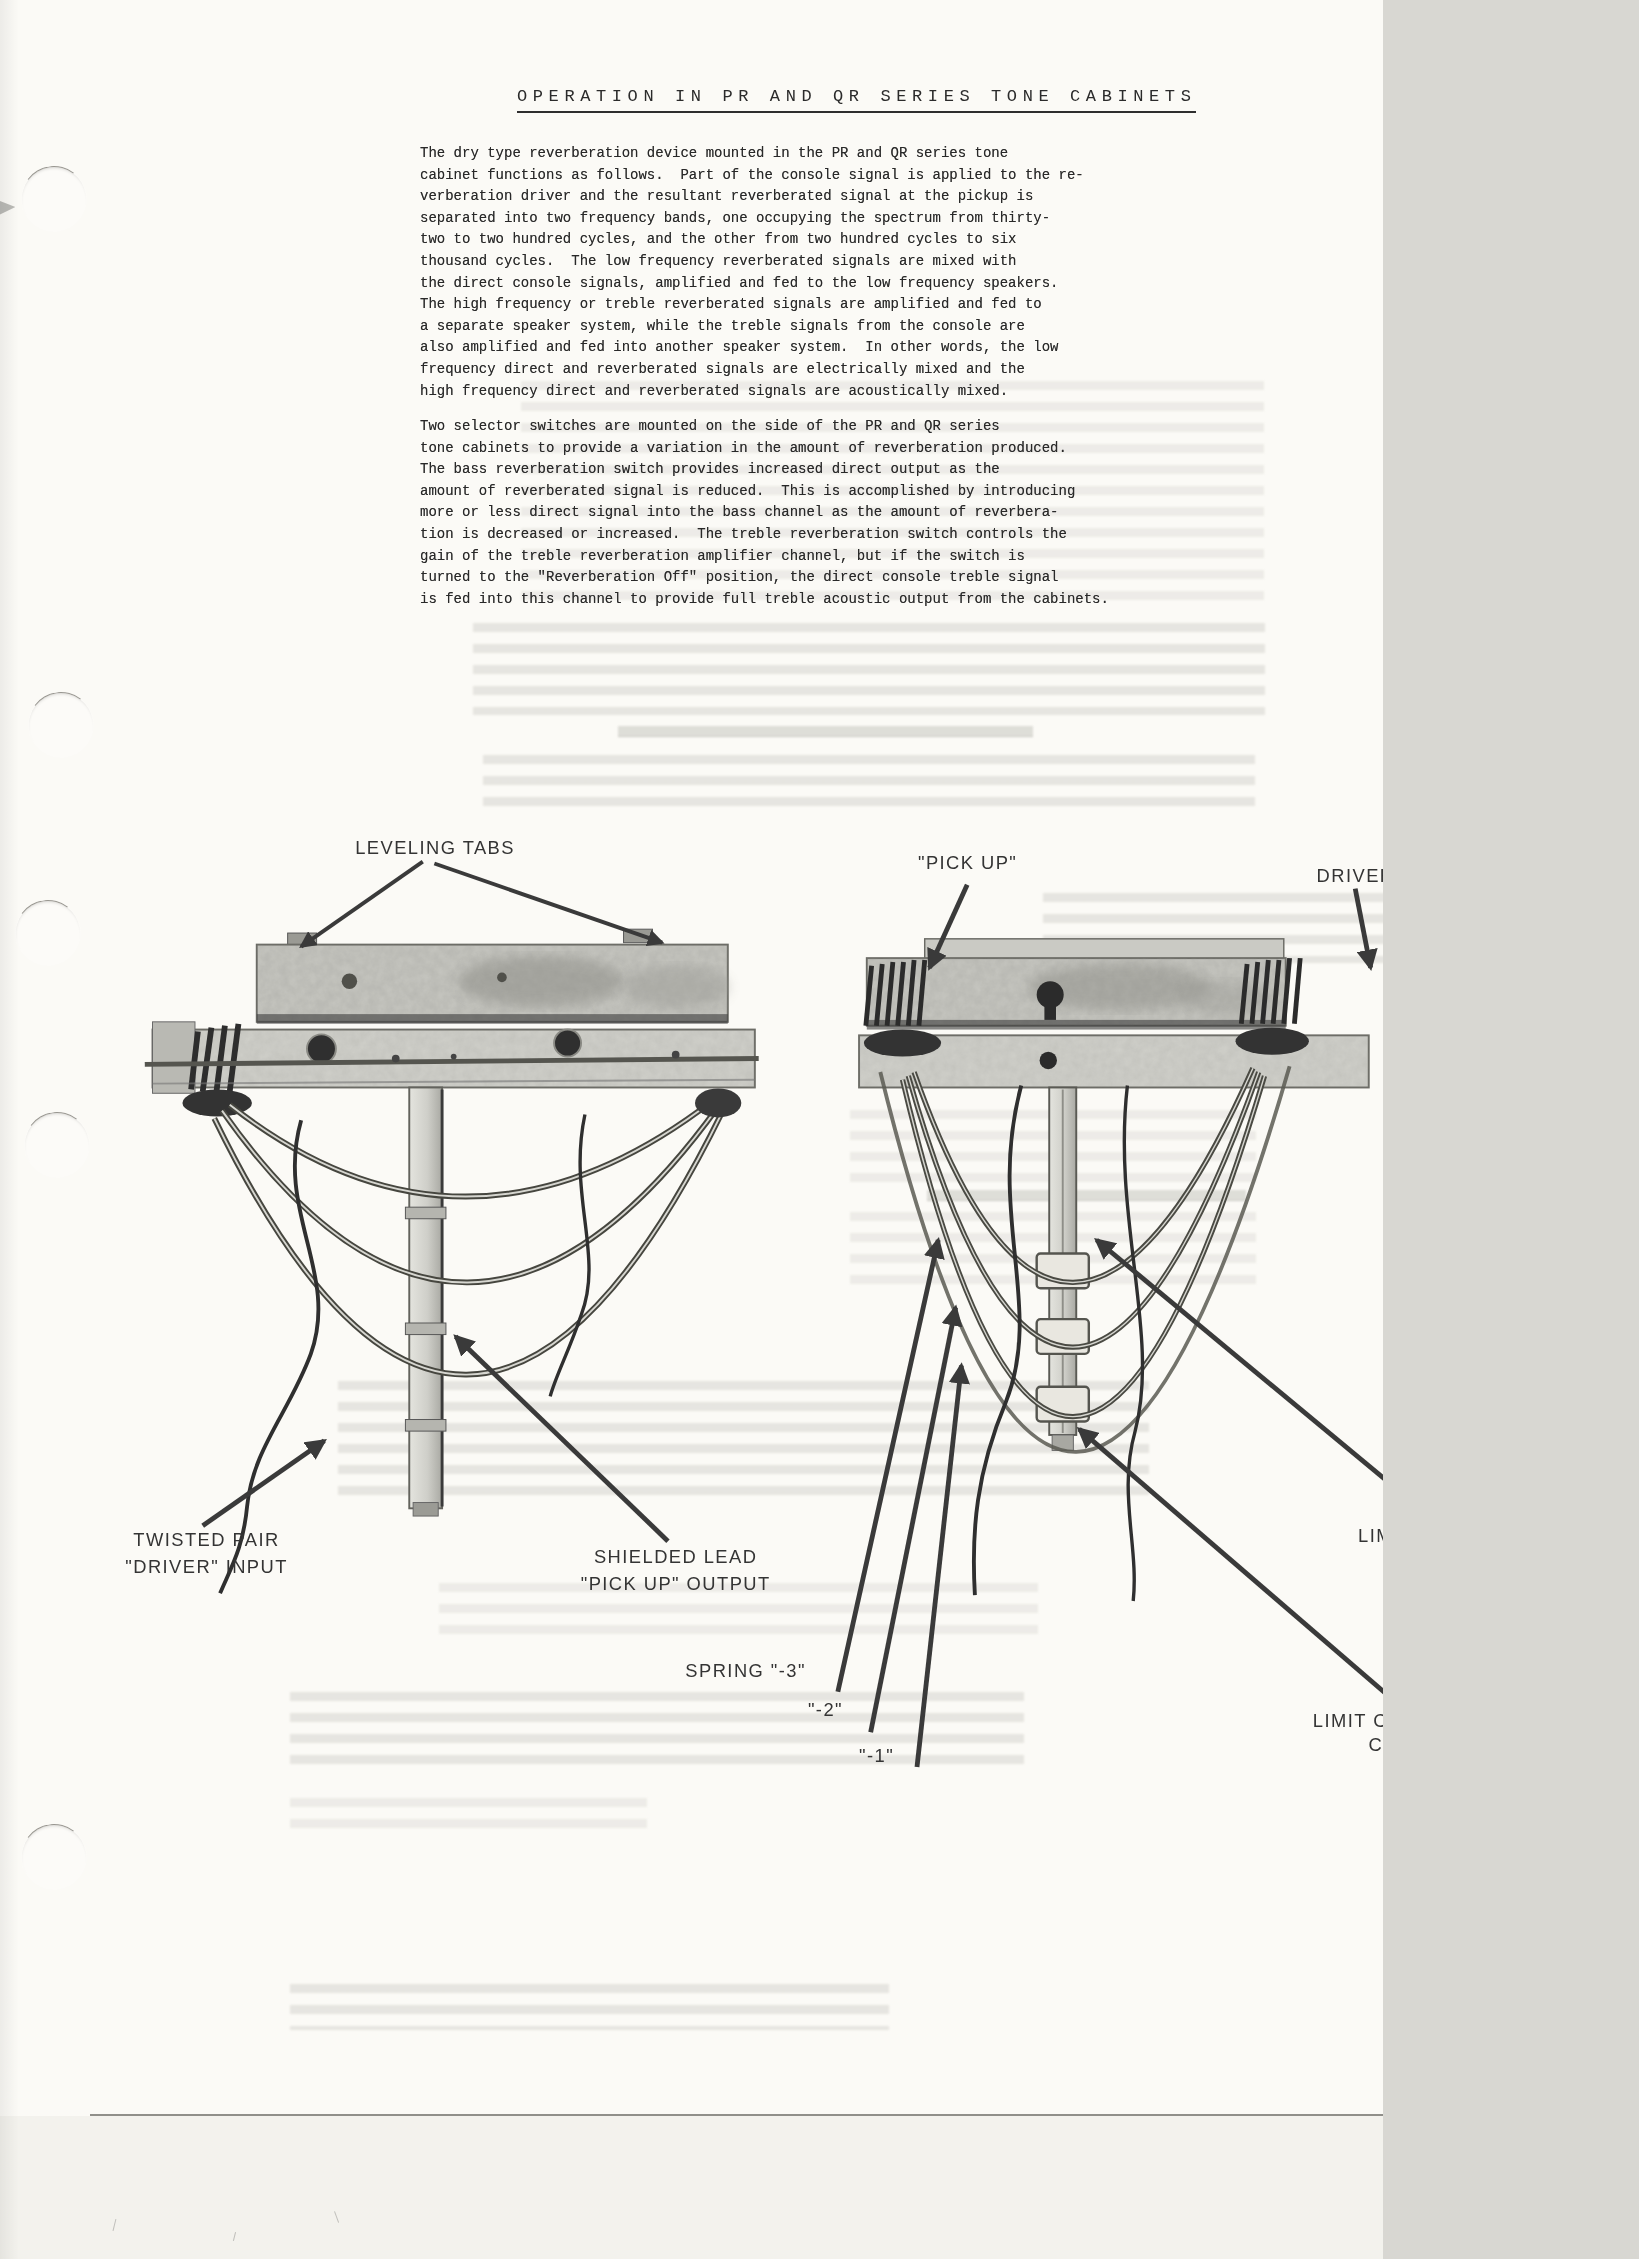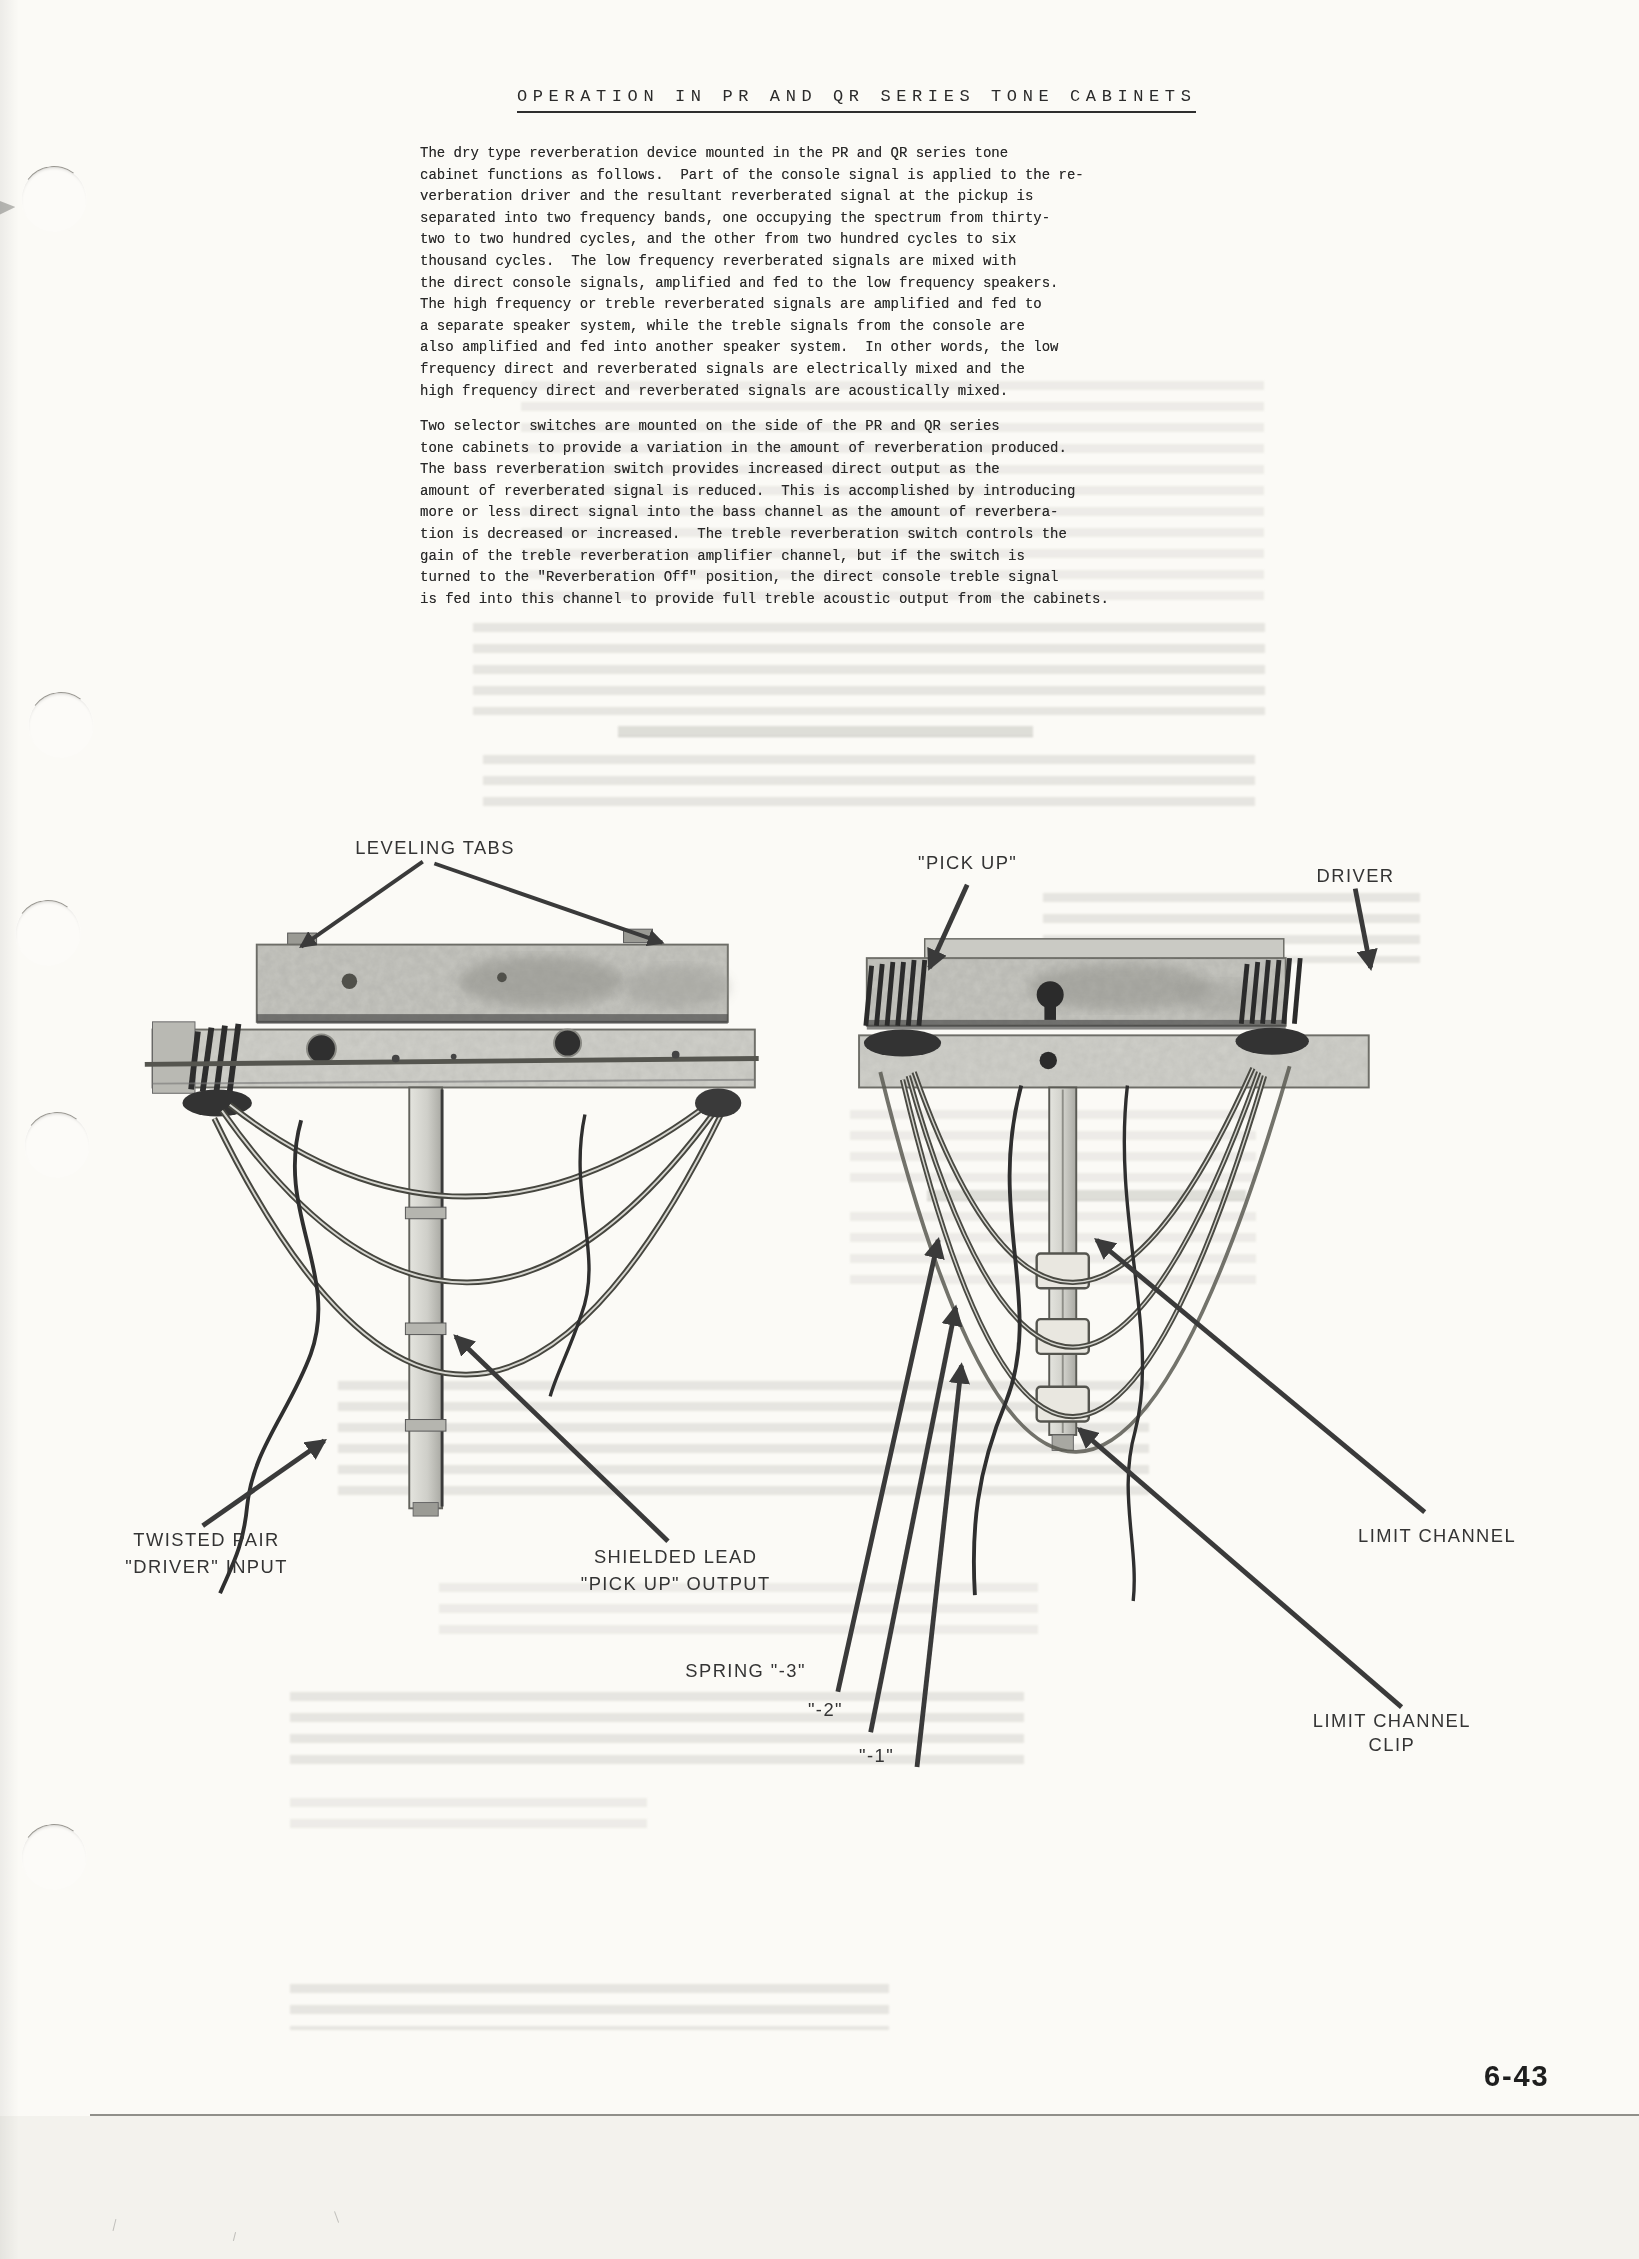--- a/index.html
+++ b/index.html
@@ -1,17 +1,17 @@
 <!DOCTYPE html>
 <html><head>
 <meta charset="utf-8">
 <style>
   html,body{margin:0;padding:0;background:#d8d7d2;}
   .page{
-    position:relative;width:1639px;height:2259px;overflow:hidden;
+    position:relative;width:1383px;height:2259px;overflow:hidden;
     background:#fbfaf6;
     font-family:"Liberation Sans",sans-serif;
   }
   .page::before{ 
     content:"";position:absolute;left:0;top:0;width:19.3px;height:100%;
     background:linear-gradient(90deg,rgba(0,0,0,.06),rgba(0,0,0,0));pointer-events:none;z-index:5;
   }
   
   .title{
     position:absolute;left:517px;top:87px;

